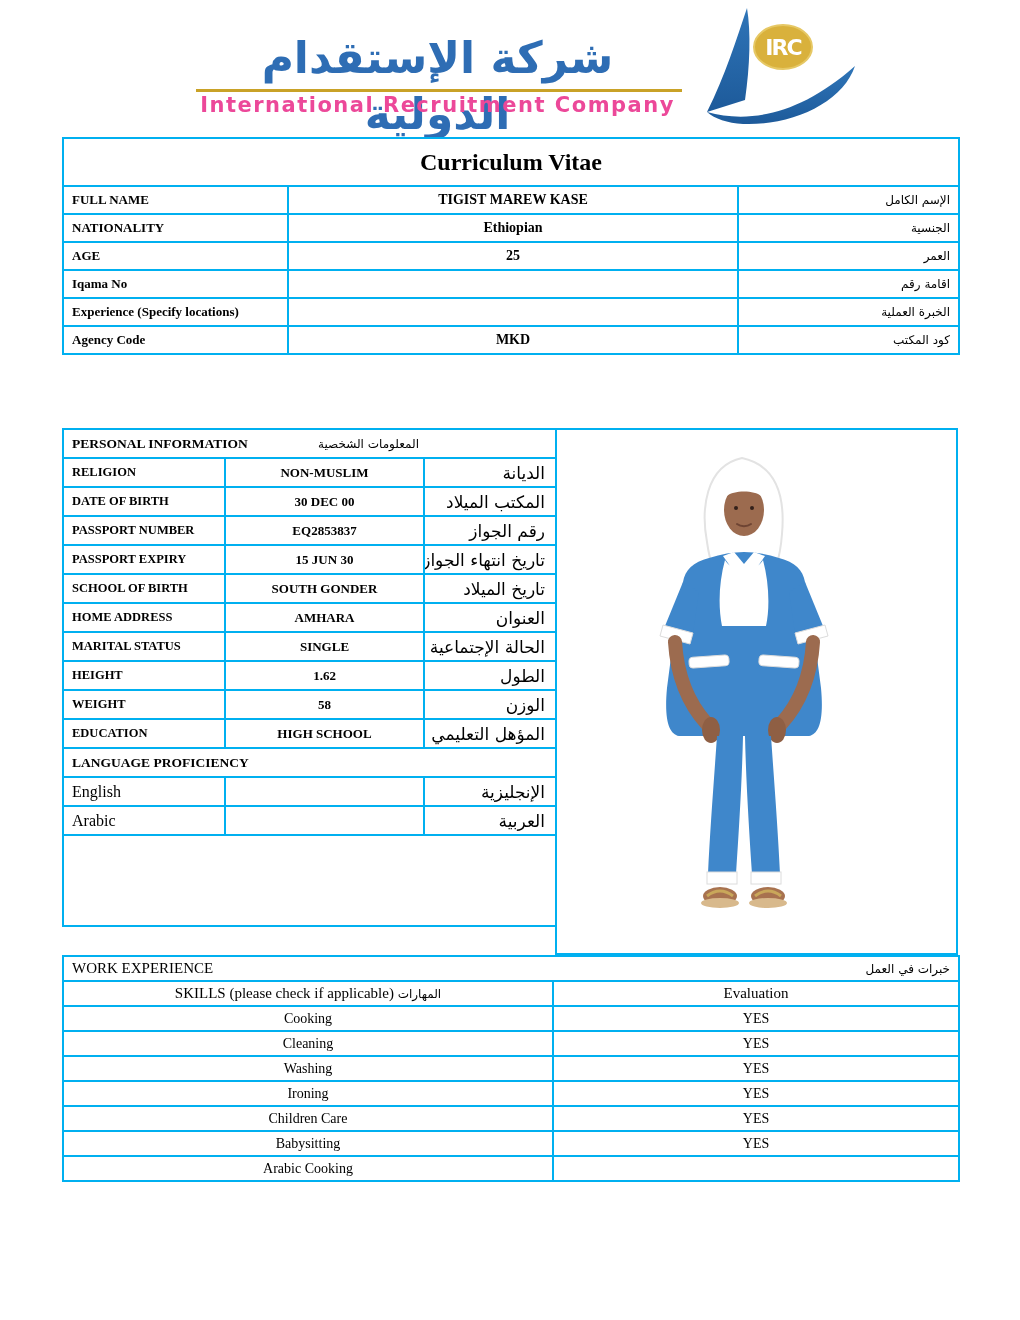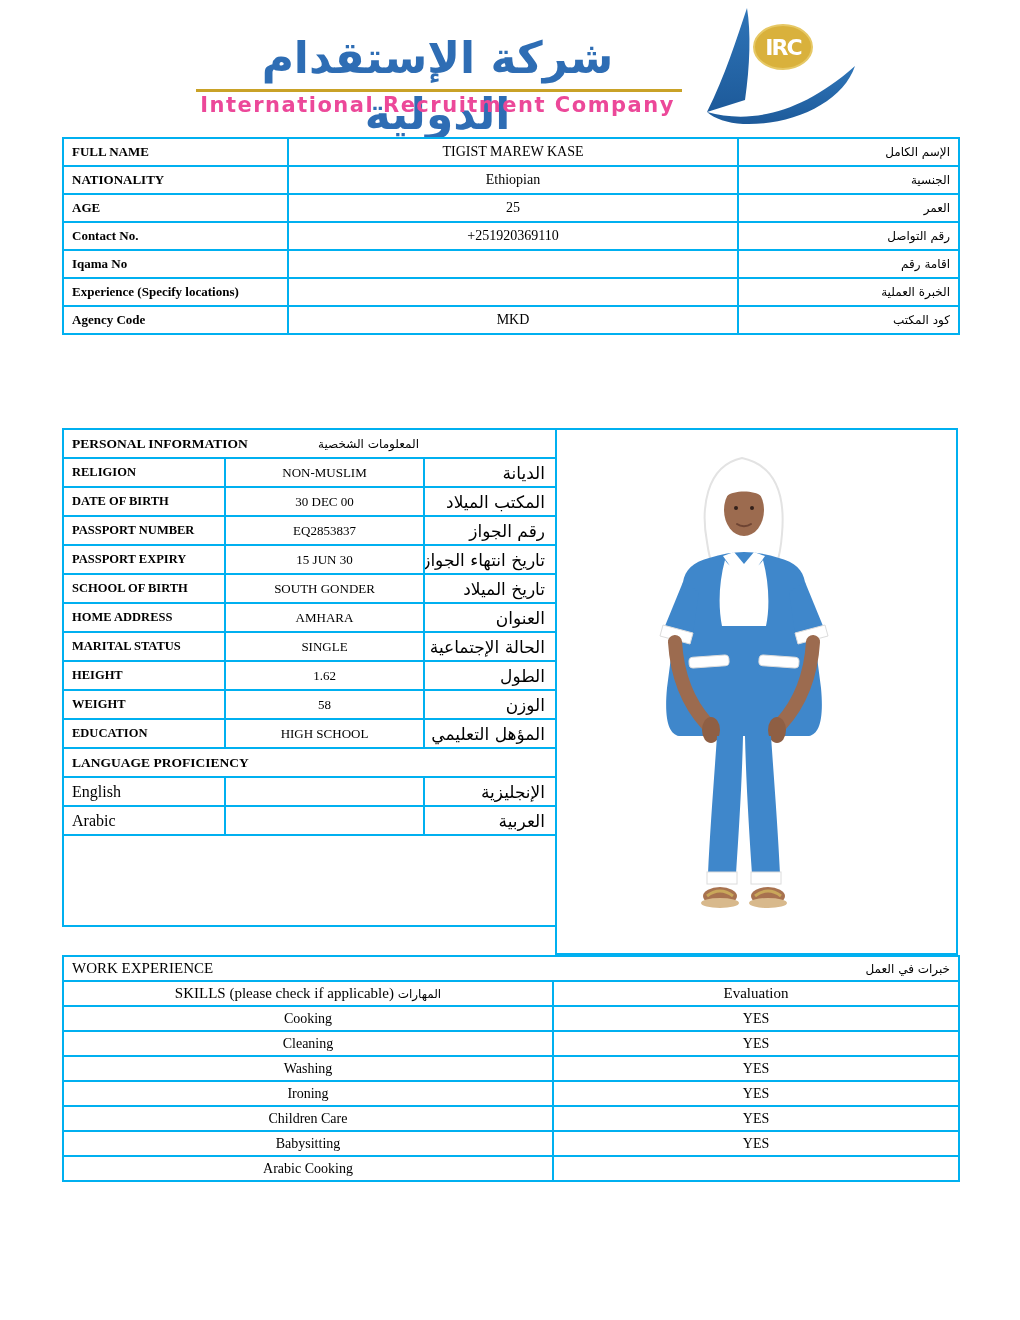--- a/index.html
+++ b/index.html
@@ -17,21 +17,21 @@
   .logo-english{
     position:absolute;left:190px;top:93px;width:495px;text-align:center;
     font-family:"DejaVu Sans",sans-serif;font-weight:bold;font-size:21px;letter-spacing:1.5px;
     color:#ec4899;
   }
   .logo-icon{position:absolute;left:685px;top:4px;}
   
   table.cv{border-collapse:collapse;table-layout:fixed;position:absolute;background:#fff;}
   table.cv td{border:2px solid #00b0f0;padding:0 8px;overflow:hidden;white-space:nowrap;}
   .lbl{font-weight:bold;font-size:13px;text-align:left;}
-  .val{font-weight:normal;font-size:14px;text-align:center;border-radius:14px;}
+  .val{font-weight:bold;font-size:14px;text-align:center;border-radius:14px;}
   .ar{font-family:"DejaVu Sans",sans-serif;font-size:12px;text-align:right;direction:rtl;}
   
   #topTable{left:62px;top:137px;width:896px;}
   #topTable .titlerow td{height:46px;text-align:center;font-weight:bold;font-size:24px;}
   #topTable tr td{height:26px;}
   
   #persTable{left:62px;top:428px;width:493px;}
   #persTable td{height:27px;}
   #persTable .lbl{font-size:12.5px;}
   #persTable .val{font-size:13px;}
@@ -78,39 +78,37 @@
     <text x="98" y="51" text-anchor="middle" font-family="DejaVu Sans, sans-serif" font-weight="bold" font-size="22" letter-spacing="-2" fill="#ffffff">IRC</text>
   </svg>
 
   <table class="cv" id="topTable">
     <colgroup>
         <col style="width:225px">
         <col style="width:450px">
         <col style="width:221px">
       </colgroup>
     <tbody>
+        <tr class="titlerow">
+      <td colspan="3">Curriculum Vitae</td>
+    </tr>
     <tr>
       <td class="lbl">FULL NAME</td>
       <td class="val">TIGIST MAREW KASE</td>
       <td class="ar">الإسم الكامل</td>
     </tr>
     <tr>
       <td class="lbl">NATIONALITY</td>
       <td class="val">Ethiopian</td>
       <td class="ar">الجنسية</td>
     </tr>
     <tr>
       <td class="lbl">AGE</td>
       <td class="val">25</td>
       <td class="ar">العمر</td>
-    </tr>
-    <tr>
-      <td class="lbl">Contact No.</td>
-      <td class="val">+251920369110</td>
-      <td class="ar">رقم التواصل</td>
     </tr>
     <tr>
       <td class="lbl">Iqama No</td>
       <td class="val"></td>
       <td class="ar">اقامة رقم</td>
     </tr>
     <tr>
       <td class="lbl">Experience (Specify locations)</td>
       <td class="val"></td>
       <td class="ar">الخبرة العملية</td>

